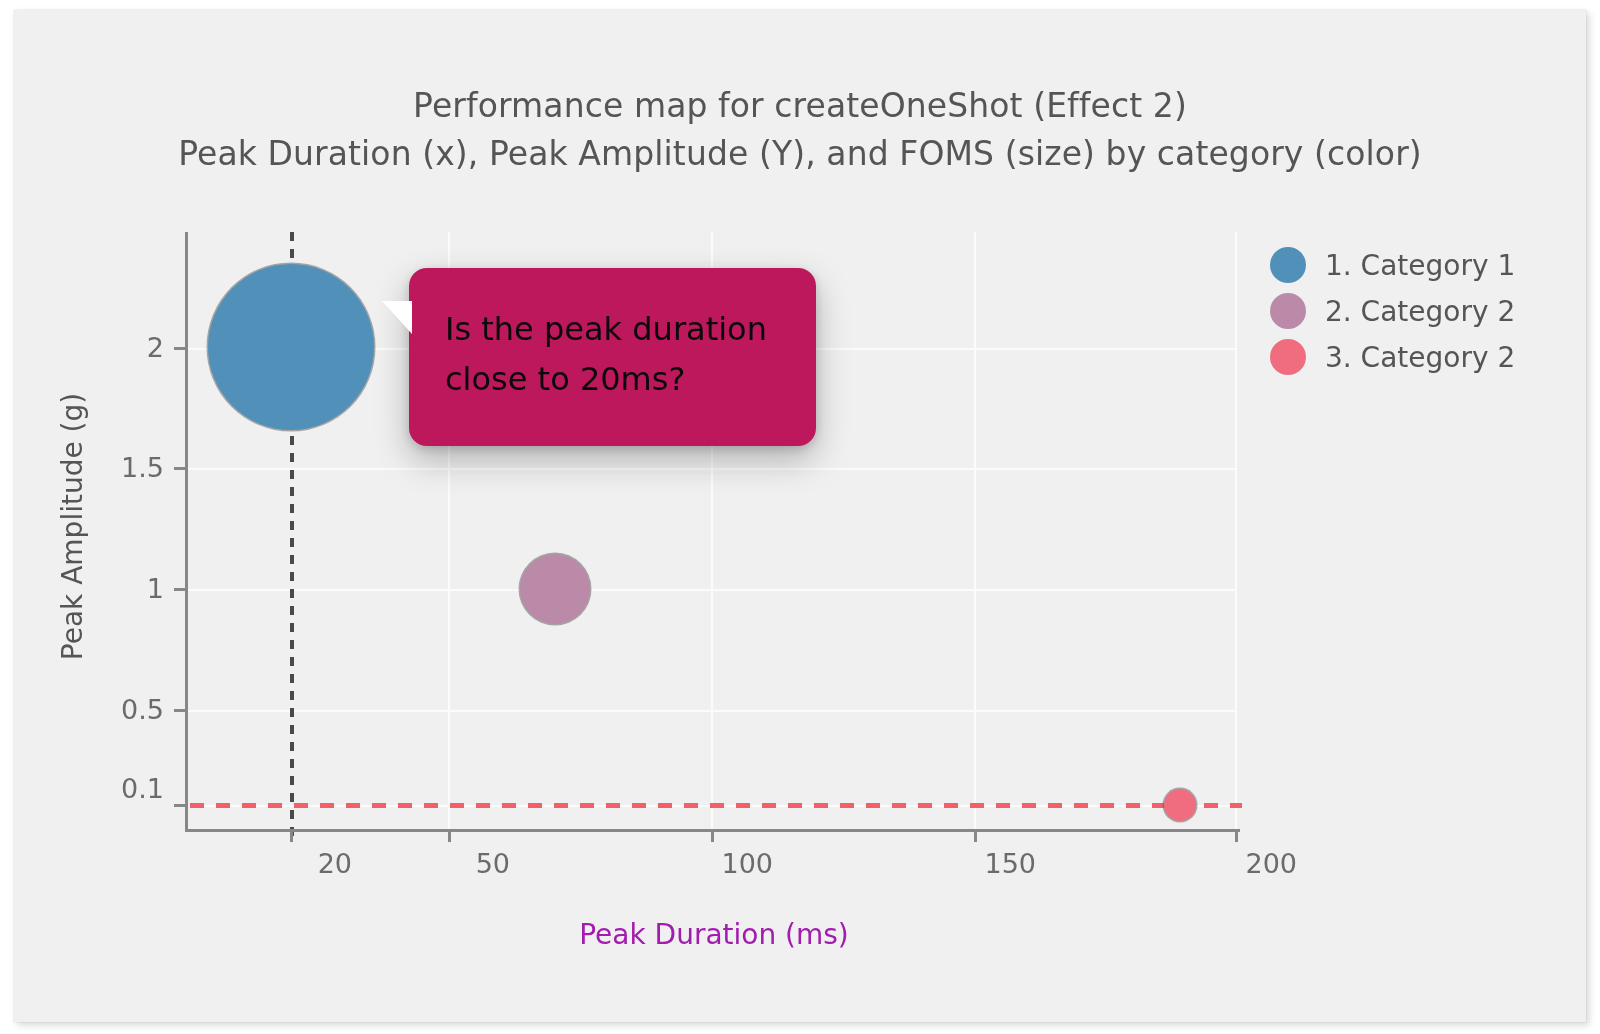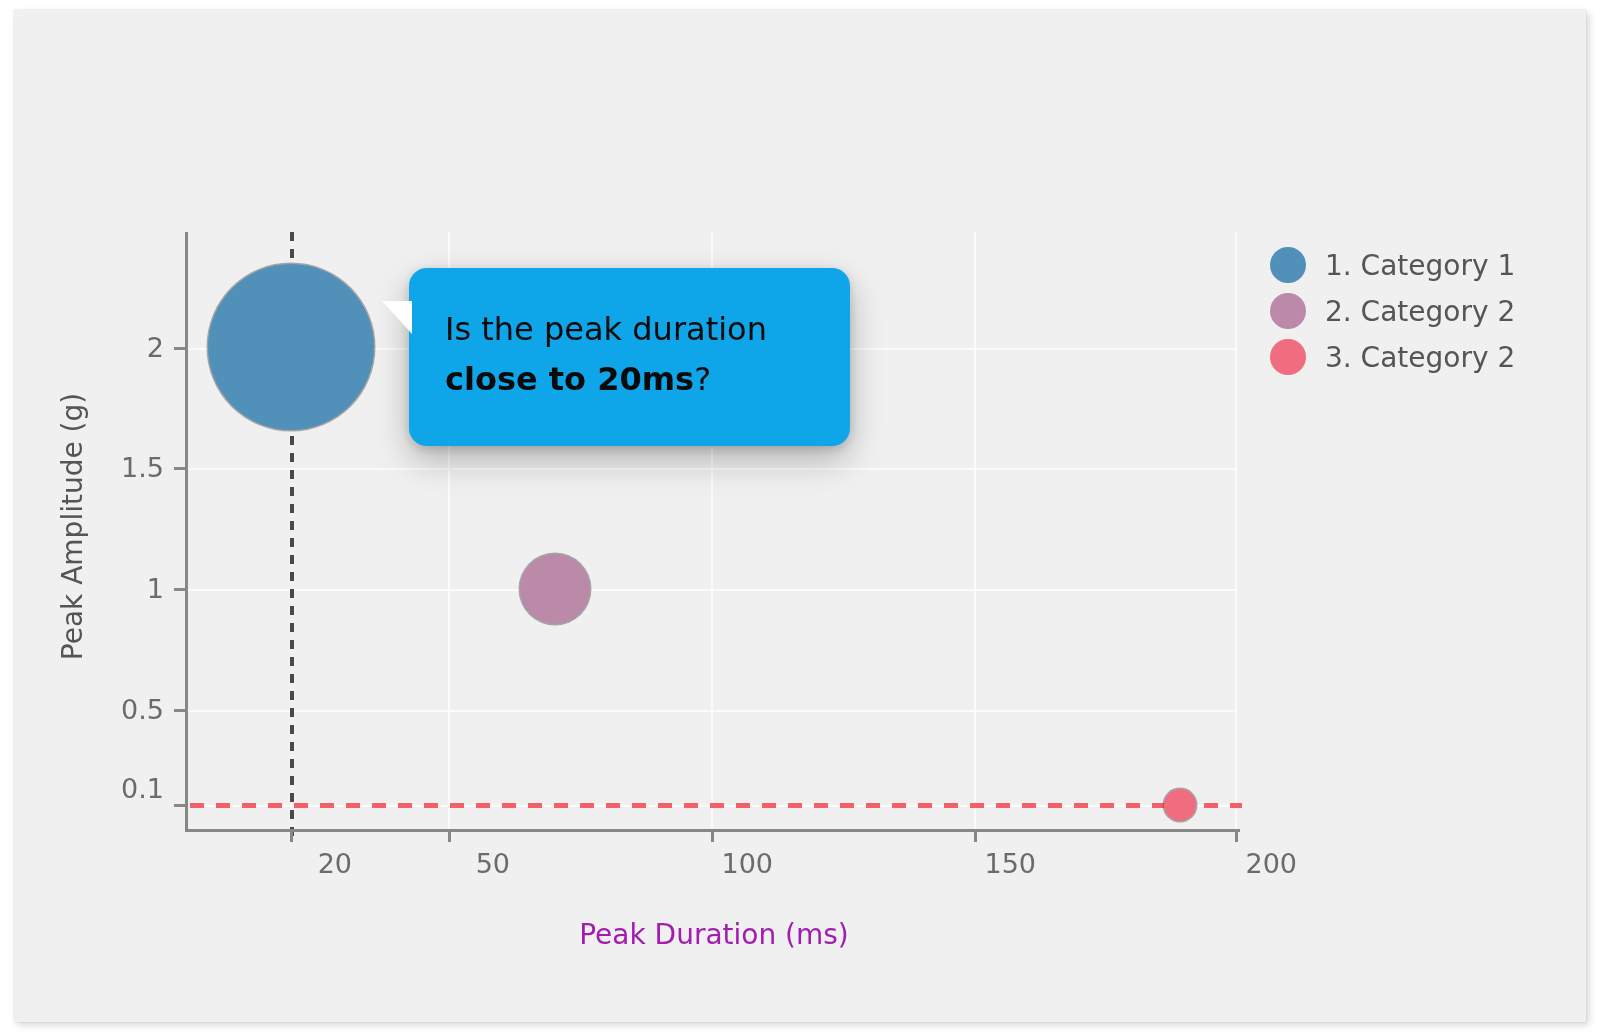--- a/index.html
+++ b/index.html
@@ -185,23 +185,23 @@
     color: #555555;
     font-size: 28px;
     white-space: nowrap;
   }
 
   
   #callout {
     position: absolute;
     left: 395px;
     top: 258px;
-    width: 441px;
+    width: 407px;
     height: 178px;
-    background: #0ea5e9;
+    background: #be185d;
     border-radius: 18px;
     box-shadow: 0 14px 34px rgba(0,0,0,0.26), 0 3px 10px rgba(0,0,0,0.14);
     font-family: "DejaVu Sans", sans-serif;
   }
   #callout-tail {
     position: absolute;
     left: -27px;
     top: 33px;
     width: 0;
     height: 0;
@@ -211,27 +211,31 @@
   }
   #callout-text {
     position: absolute;
     left: 36px;
     top: 36px;
     width: 380px;
     color: #0a0a0a;
     font-size: 32px;
     line-height: 50px;
   }
-  #callout-text b { font-weight: bold; }
+  #callout-text b { font-weight: normal; }
 </style>
 </head>
 <body>
 
 <div id="figure-card">
 
+  <div id="title-block">
+    <div class="title-line">Performance map for createOneShot (Effect 2)</div>
+    <div class="title-line">Peak Duration (x), Peak Amplitude (Y), and FOMS (size) by category (color)</div>
+  </div>
 
   <div id="plot-area">
 
     <div class="vgrid" style="left:263px;"></div>
     <div class="vgrid" style="left:526px;"></div>
     <div class="vgrid" style="left:789px;"></div>
     <div class="vgrid" style="left:1050px;"></div>
 
     <div class="hgrid" style="top:116px;"></div>
     <div class="hgrid" style="top:236px;"></div>

